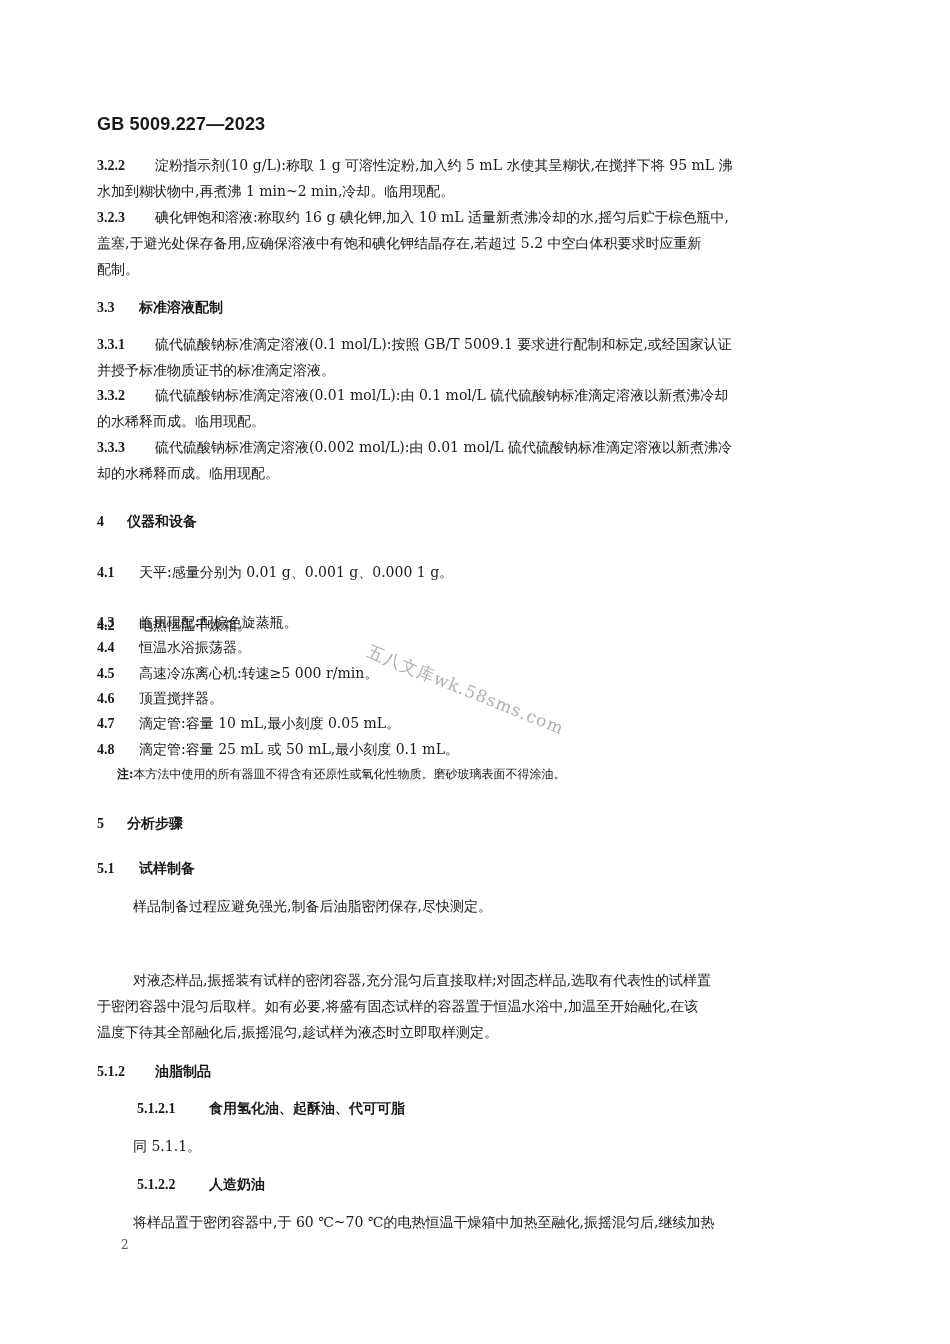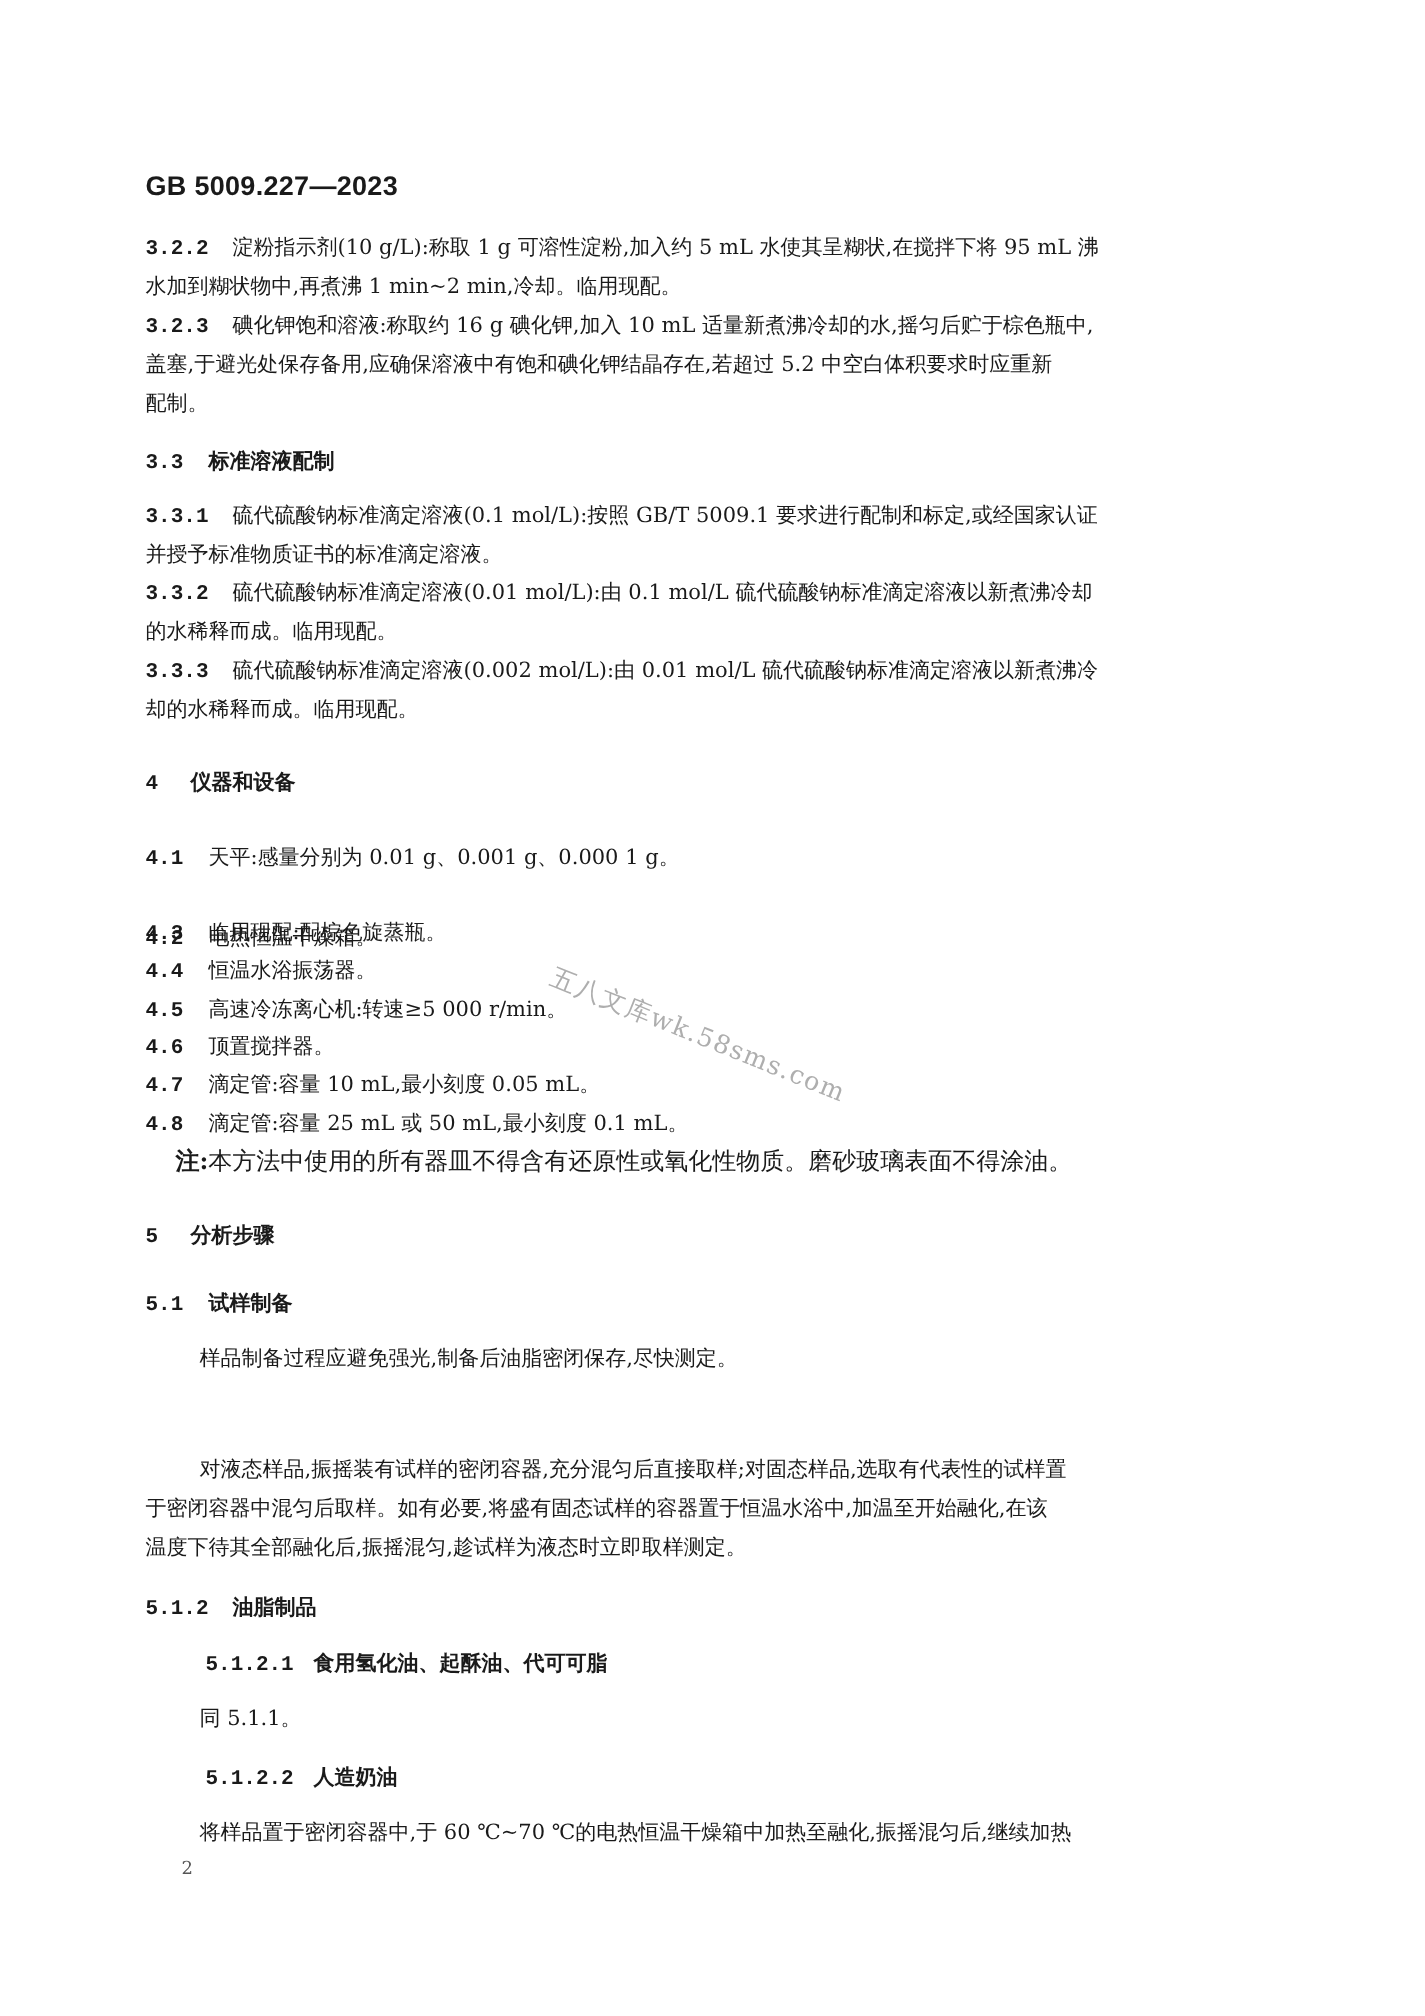--- a/index.html
+++ b/index.html
@@ -12,30 +12,30 @@
     .std-code {
       position: absolute; left: 97px; top: 114px;
       font-family: "Liberation Sans", "DejaVu Sans", sans-serif;
       font-size: 18px; font-weight: bold; letter-spacing: 0.2px;
     }
     .line {
       position: absolute; left: 97px; width: 740px;
       font-size: 14px; line-height: 18px; white-space: nowrap;
     }
     .num {
-      font-family: Liberation Mono, monospace;
+      font-family: Liberation Serif, serif;
       font-weight: bold; display: inline-block;
     }
     .n3 { width: 58px; }
     .n2 { width: 42px; }
     .n1 { width: 30px; }
     .n5 { width: 72px; margin-left: 40px; }
     .heading { font-family: "Liberation Sans", "DejaVu Sans", sans-serif; font-weight: bold; }
     .indent { left: 133px; }
-    .note { left: 117px; font-size: 16px; }
+    .note { left: 117px; font-size: 12px; }
     .note-label { font-weight: bold; }
     .page-num { position: absolute; left: 121px; top: 1238px; font-size: 12px; color: #555; }
     .watermark {
       position: absolute; left: 372px; top: 640px;
       font-size: 17px; color: #9a9a9a; opacity: 0.8;
       transform: rotate(22deg); transform-origin: left top;
       white-space: nowrap; letter-spacing: 1px;
     }
   </style>
 </head>

